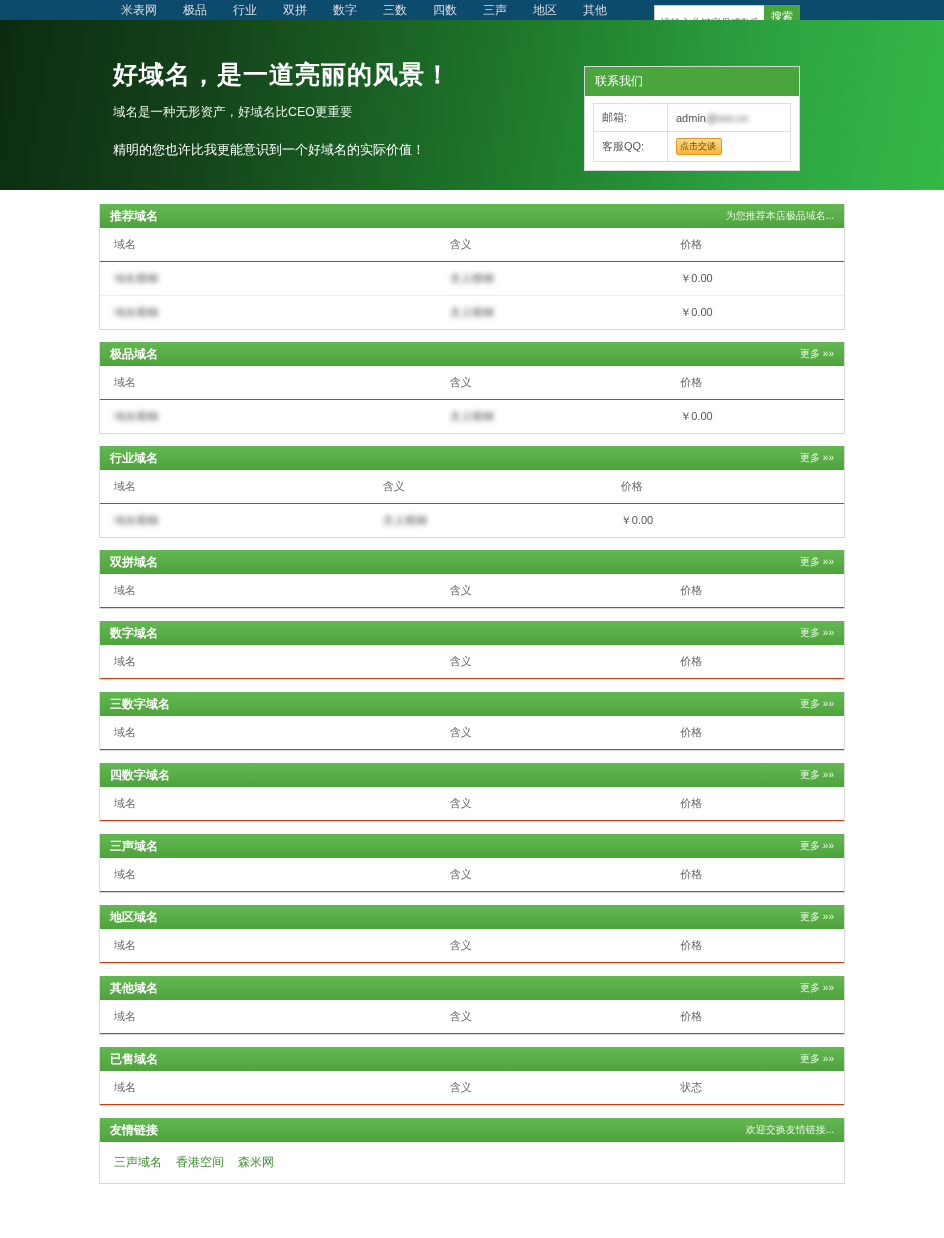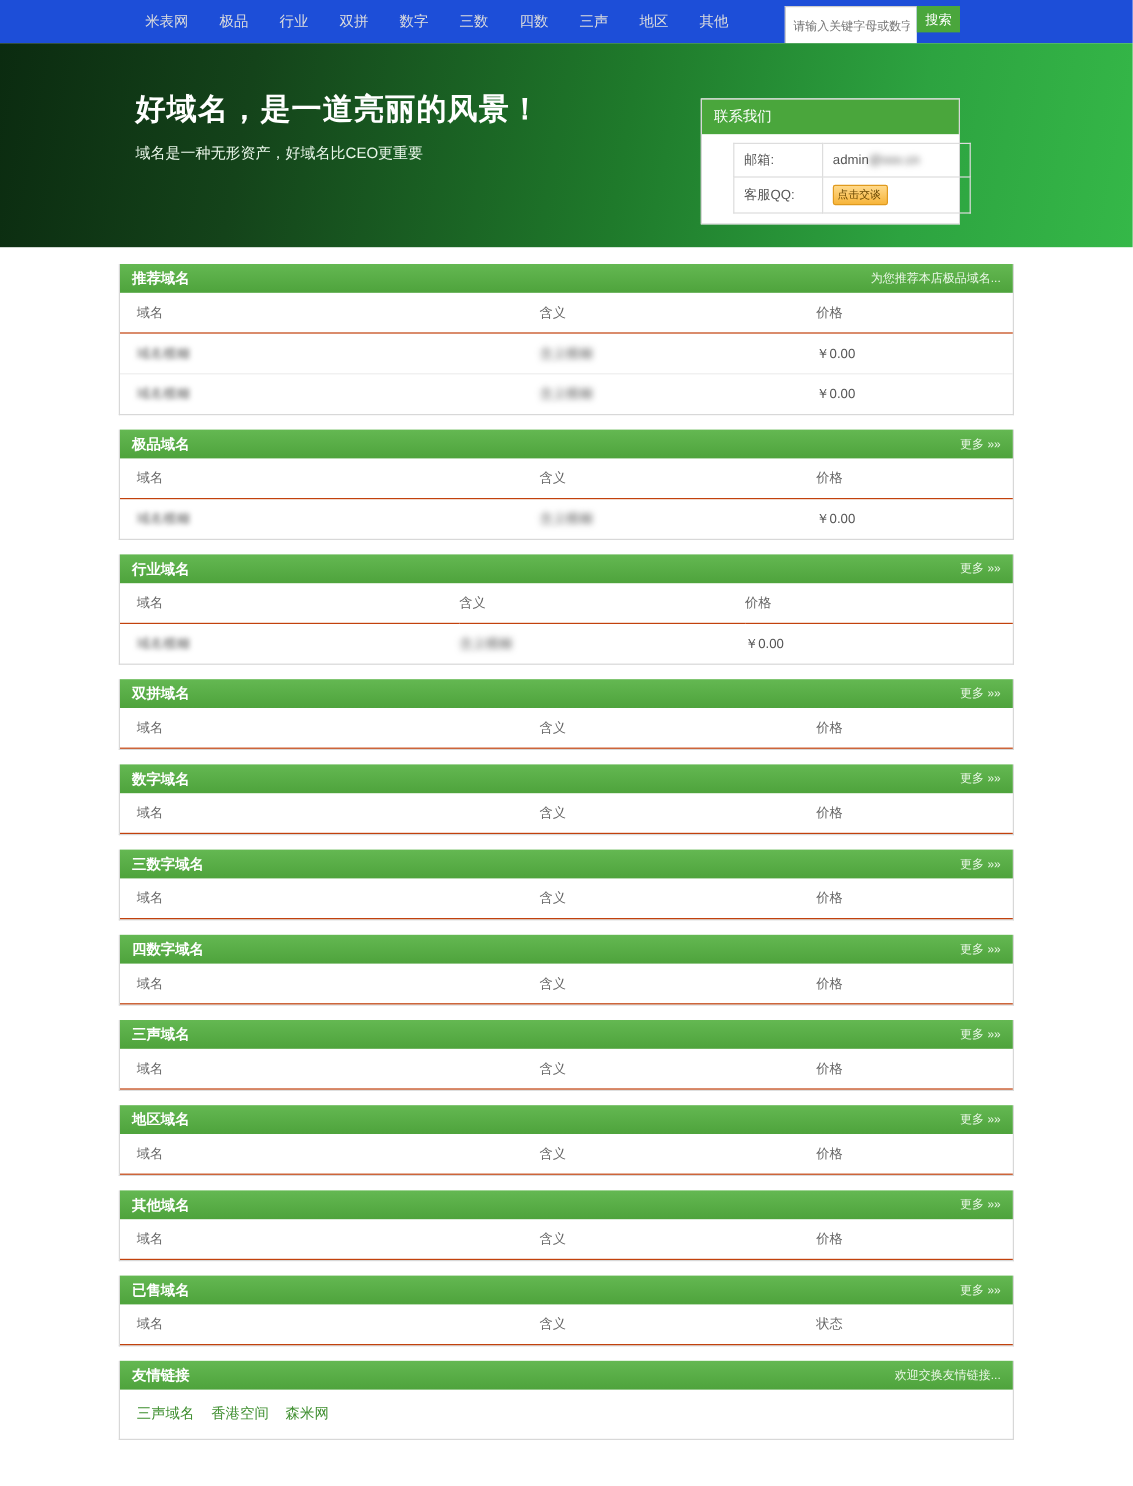--- a/index.html
+++ b/index.html
@@ -7,22 +7,22 @@
   body {
     width: 944px;
     font-family: "Liberation Sans", sans-serif;
     background: #ffffff;
     color: #333;
     font-size: 12px;
   }
 
   
   .topbar {
-    height: 36px;
-    background: #1d4ed8;
+    height: 20px;
+    background: #0c4a6e;
     display: flex;
     align-items: center;
     position: relative;
   }
   .nav-list {
     display: flex;
     align-items: center;
     margin-left: 108px;
     gap: 0px;
   }
@@ -105,21 +105,20 @@
     color: #ffffff;
     font-size: 12px;
     padding: 6px 10px;
     font-weight: normal;
   }
   .contact-body { padding: 7px 8px 8px 8px; background: #ffffff; }
   .contact-table {
     width: 100%;
     border-collapse: collapse;
     font-size: 11px;
-    margin-left: 18px;
   }
   .contact-table td {
     border: 1px solid #dddddd;
     padding: 6px 8px;
     color: #555;
   }
   .contact-table td.key { width: 74px; background: #ffffff; }
   .qq-badge {
     display: inline-block;
     background: linear-gradient(#ffd98a, #f7b53b);
@@ -212,20 +211,21 @@
   <div class="search-wrap">
     <input class="search-input" type="text" placeholder="请输入关键字母或数字" style="">
     <button class="search-btn">搜索</button>
   </div>
 </div>
 
 <div class="hero">
   <div class="hero-text">
     <h1 class="hero-title">好域名，是一道亮丽的风景！</h1>
     <p class="hero-sub">域名是一种无形资产，好域名比CEO更重要</p>
+    <p class="hero-sub2">精明的您也许比我更能意识到一个好域名的实际价值！</p>
   </div>
 
   <div class="contact-box">
     <div class="contact-head">联系我们</div>
     <div class="contact-body">
       <table class="contact-table">
         <tbody>
             <tr>
           <td class="key">邮箱:</td>
           <td>

